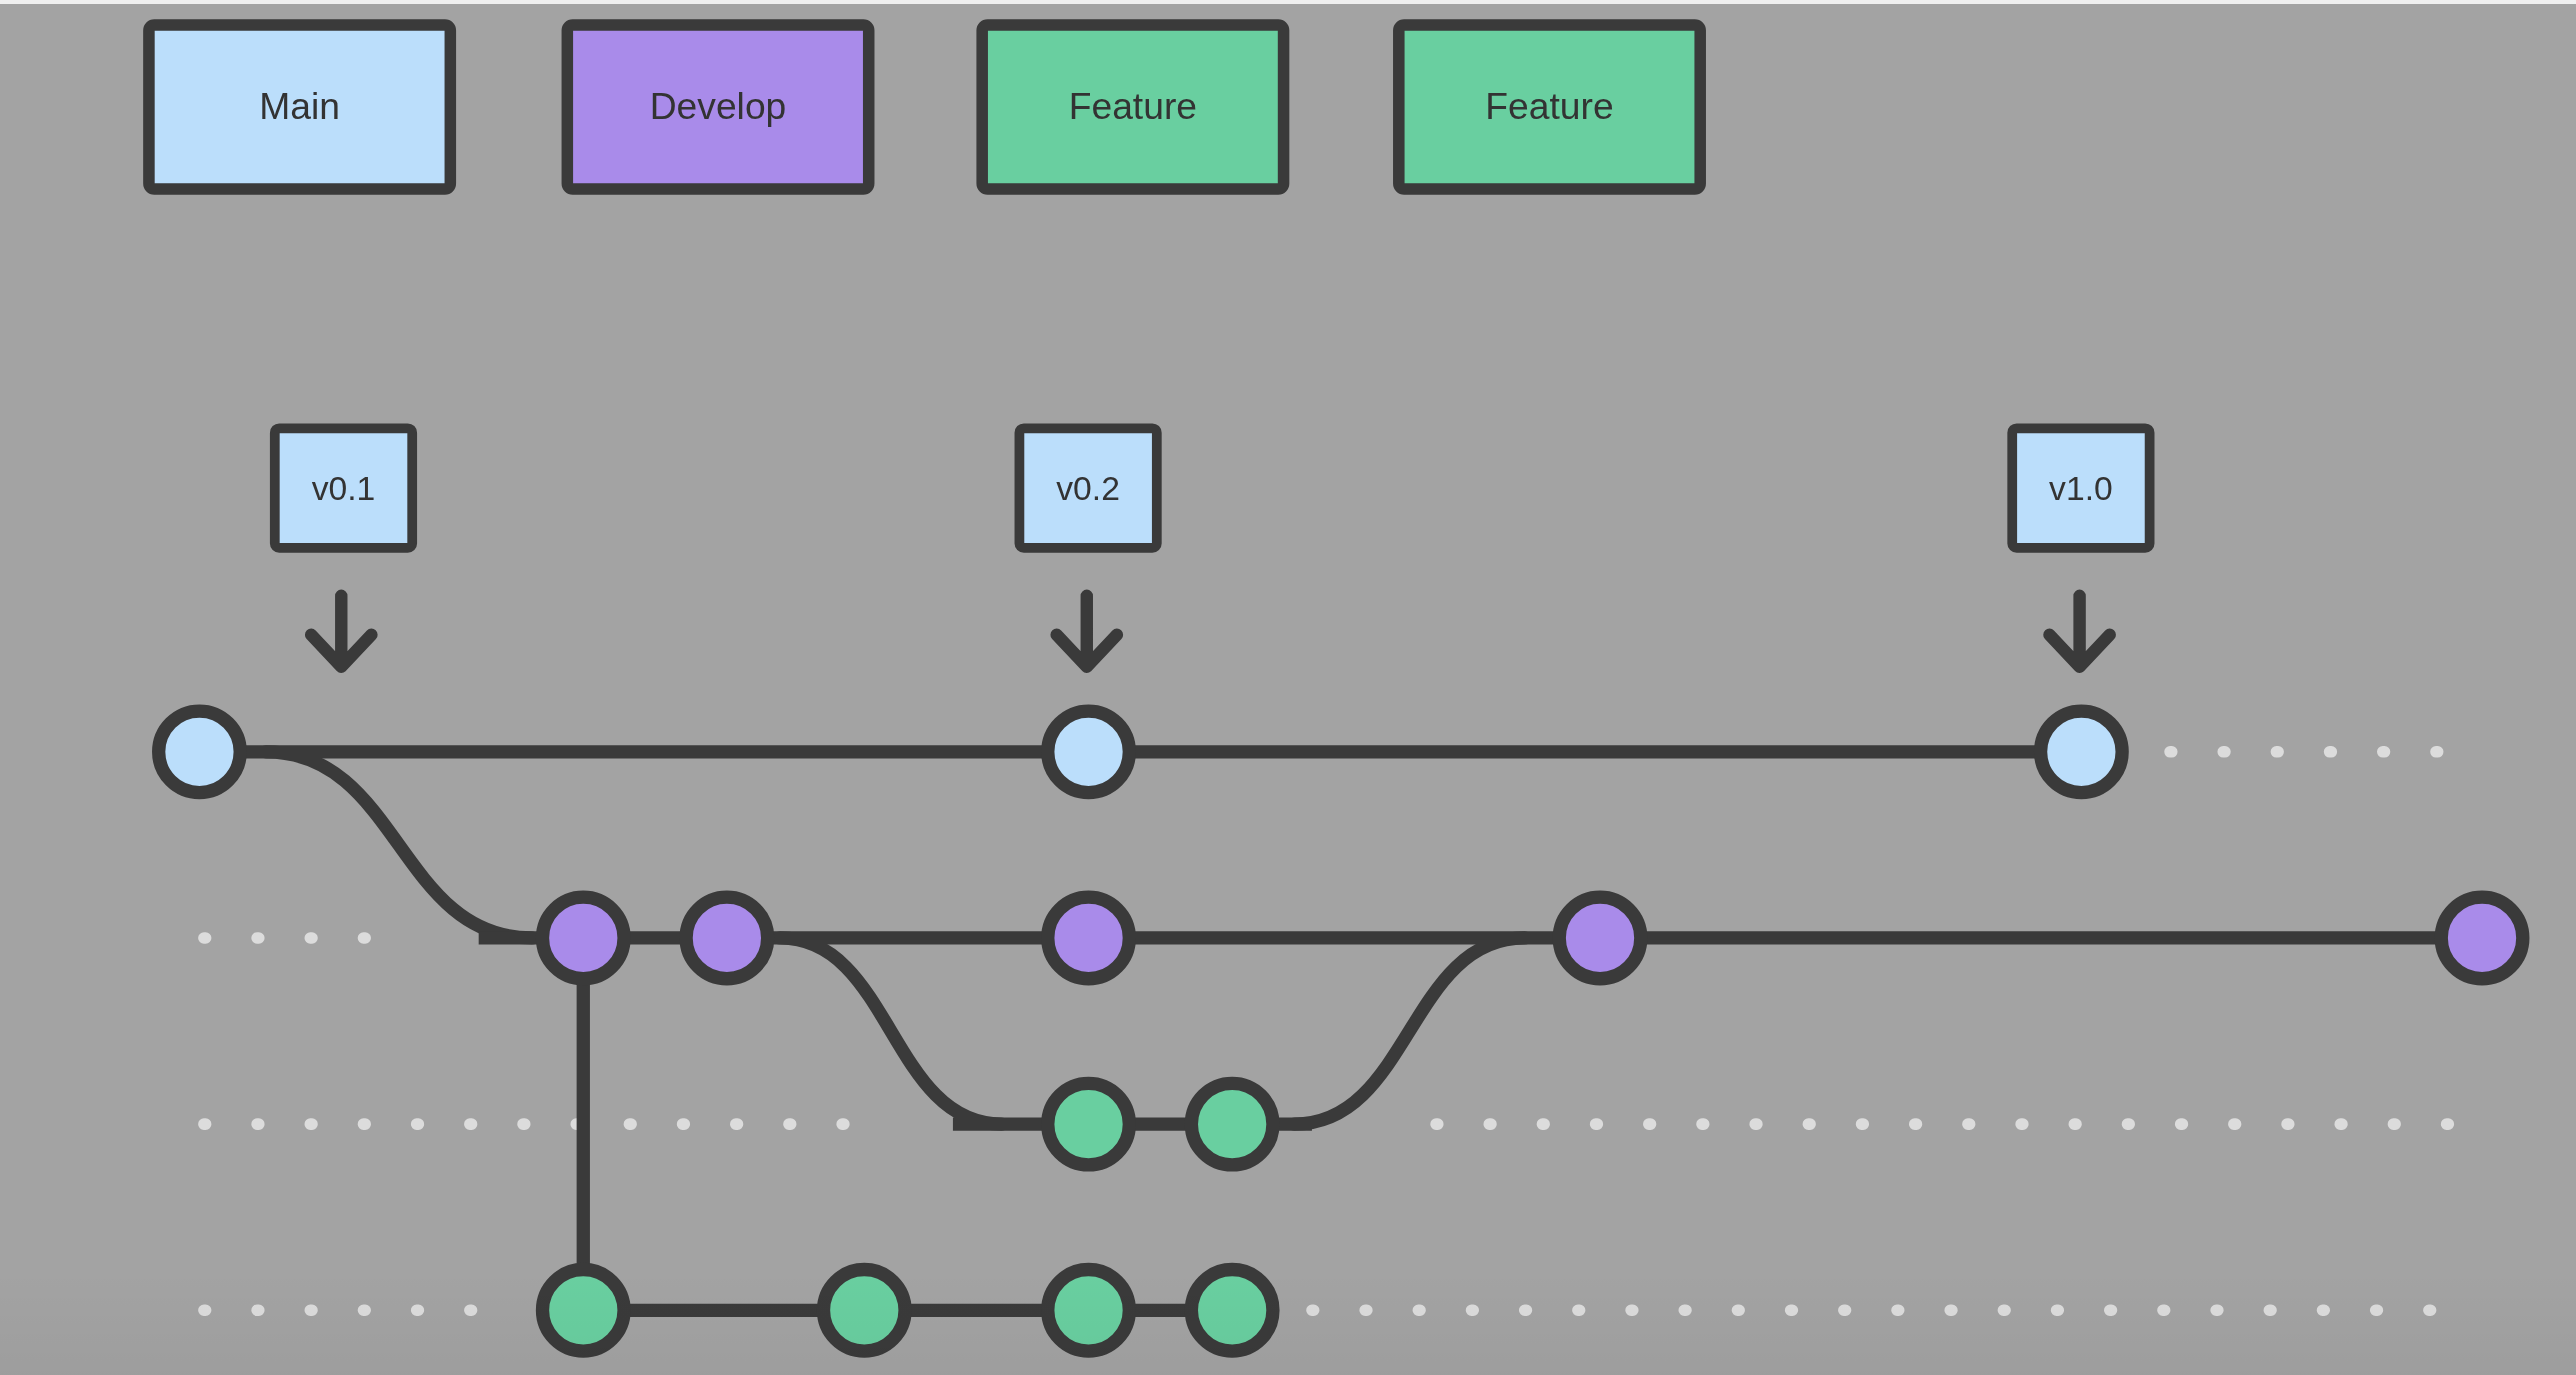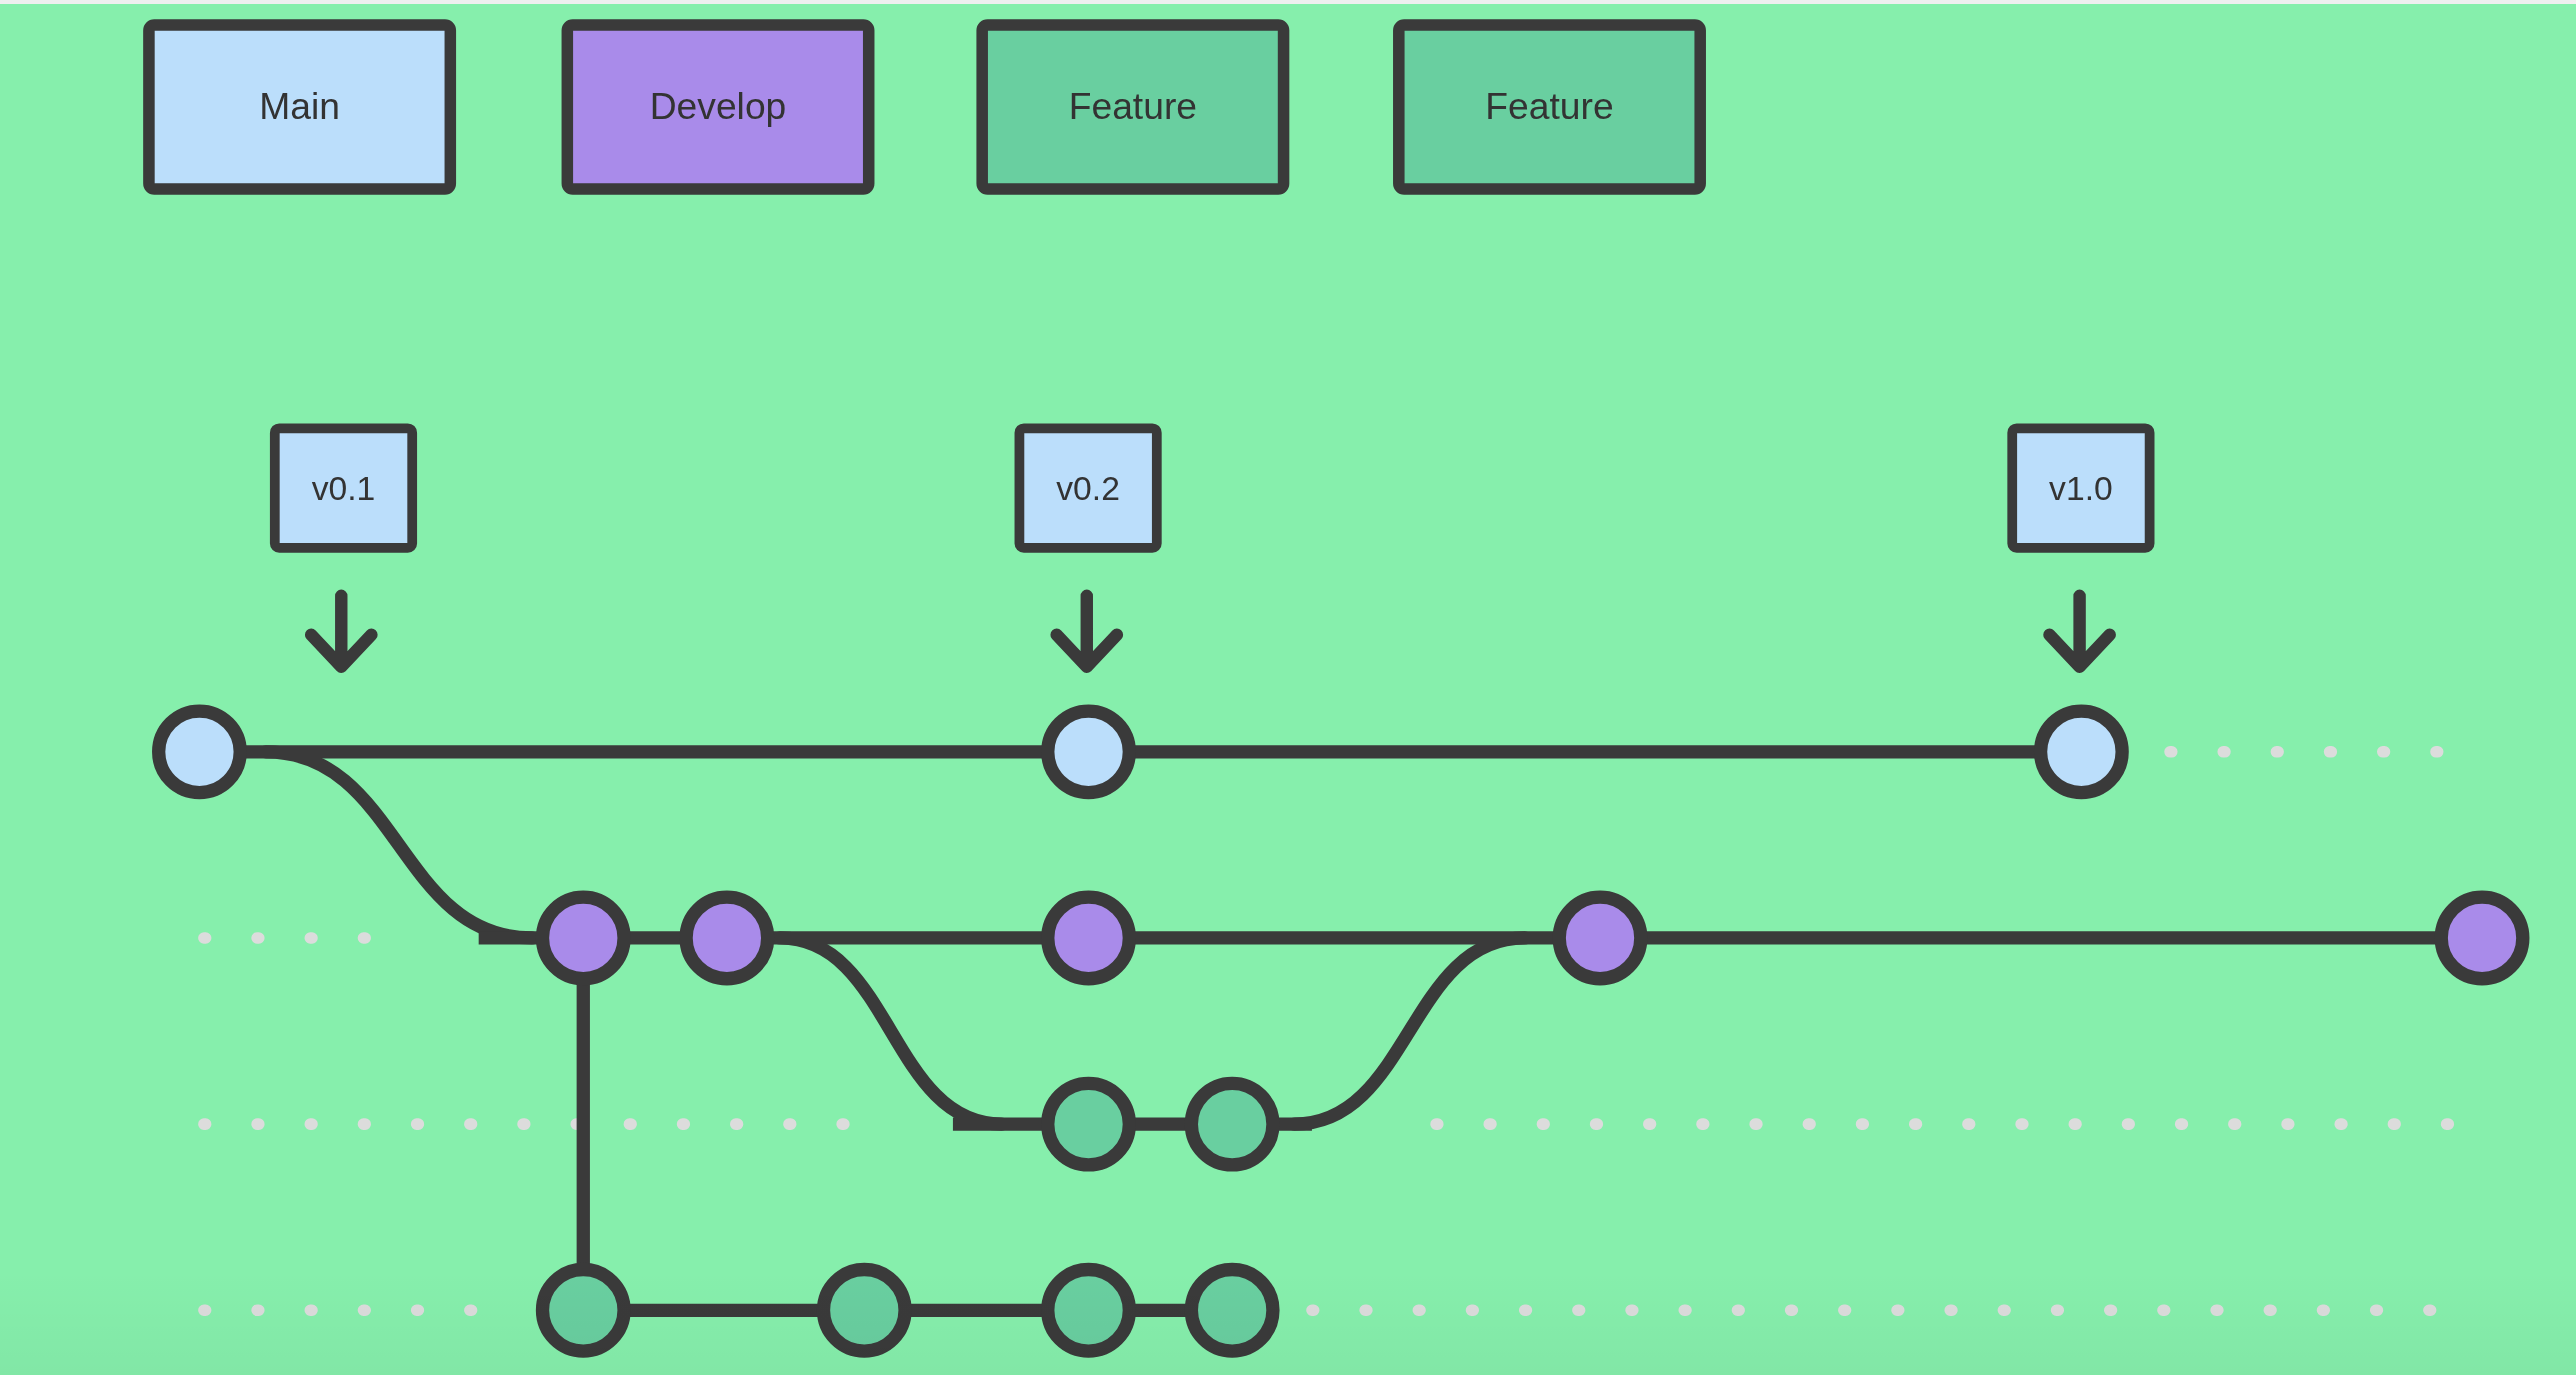--- a/index.html
+++ b/index.html
@@ -8,21 +8,21 @@
     padding: 0;
     background: #ffffff;
   }
   body {
     font-family: "Liberation Sans", sans-serif;
   }
   #stage {
     position: relative;
     width: 2576px;
     height: 1376px;
-    background: #86efac;
+    background: #a3a3a3;
     overflow: hidden;
   }
   #gitgraph {
     position: absolute;
     left: 0;
     top: 0;
     width: 2576px;
     height: 1376px;
     display: block;
   }

